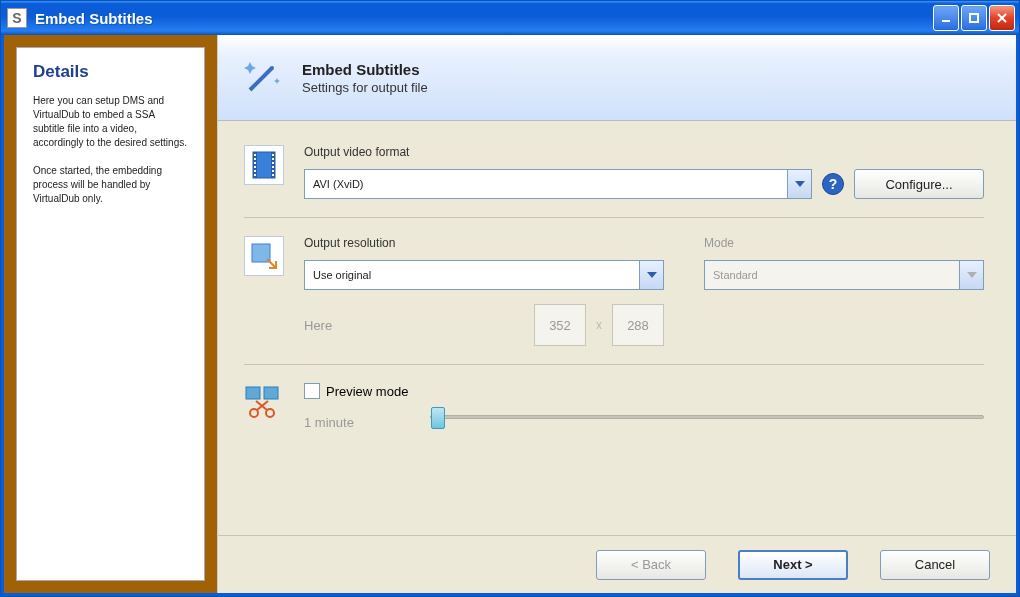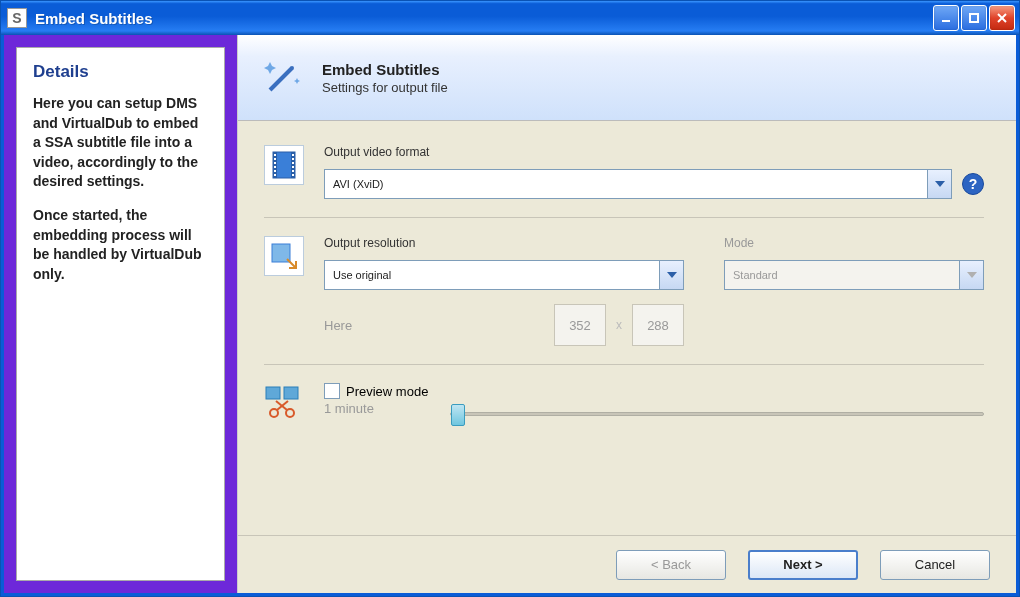--- a/index.html
+++ b/index.html
@@ -58,21 +58,21 @@
   }
   .tb-btn.close {
     background: linear-gradient(to bottom, #f69b80 0%, #e0432a 50%, #c32a11 100%);
   }
   .tb-btn svg { stroke: #fff; stroke-width: 2; fill: none; }
 
   
   .body {
     flex: 1;
     display: flex;
-    background: #6d28d9;
+    background: #a16207;
     border: 3px solid #0a5cd7;
     border-top: none;
   }
 
   
   .left-panel {
     width: 260px;
     padding: 12px;
   }
   .details-box {
@@ -83,24 +83,23 @@
     padding: 14px 16px;
   }
   .details-title {
     color: #1f3f8f;
     font-weight: bold;
     font-size: 17px;
     margin-bottom: 12px;
   }
   .details-text p {
     color: #222;
-    font-size: 14px;
+    font-size: 10px;
     line-height: 1.4;
     margin-bottom: 14px;
-    font-weight: bold;
   }
 
   
   .right-panel {
     flex: 1;
     display: flex;
     flex-direction: column;
     border-left: 1px solid #ccc;
   }
   .header-band {
@@ -226,22 +225,22 @@
     align-items: start;
   }
 
   .checkbox-row { display: flex; align-items: center; gap: 6px; }
   .checkbox {
     width: 16px; height: 16px;
     border: 1px solid #7e9db9;
     background: #fff;
   }
   .slider-wrap {
-    display: flex; align-items: flex-end; gap: 16px;
-    margin-top: 2px;
+    display: flex; align-items: flex-start; gap: 16px;
+    margin-top: 16px;
   }
   .slider-label { color: #999; font-size: 13px; width: 110px; }
   .slider {
     flex: 1; height: 4px;
     background: #c8c5b8;
     border: 1px solid #b0afa4;
     border-radius: 2px;
     position: relative;
   }
   .slider-thumb {
@@ -254,21 +253,21 @@
     border-radius: 2px;
   }
 
   .footer {
     height: 58px;
     background: #ece9d8;
     border-top: 1px solid #c8c5b8;
     display: flex;
     justify-content: flex-end;
     align-items: center;
-    gap: 22px;
+    gap: 32px;
     padding: 0 26px;
   }
   .footer .btn { min-width: 110px; }
 </style>
 </head>
 <body>
 
 <div class="window">
 
   <div class="titlebar">
@@ -349,20 +348,21 @@
             <div class="row">
               <div class="select" style="flex:1;min-width:470px">
                 <span>AVI (XviD)</span>
                 <span class="select-chevron">
                   <svg width="10" height="6" viewBox="0 0 10 6">
                       <path d="M0 0 L5 6 L10 0 Z"></path>
                     </svg>
                 </span>
               </div>
               <span class="help-icon">?</span>
+              <span class="btn" style="min-width:130px">Configure...</span>
             </div>
           </div>
         </div>
 
         <div class="section">
           <div class="sec-icon">
             <svg width="30" height="30" viewBox="0 0 30 30">
               <rect x="3" y="3" width="18" height="18" fill="#7fb8e8" stroke="#3a7fd8"></rect>
               <path d="M18 18 L27 27 M27 20 L27 27 L20 27" stroke="#d88a2a" stroke-width="2" fill="none"></path>
             </svg>
@@ -382,21 +382,21 @@
                 <div class="row" style="margin-top:14px">
                   <span class="small-label">Here</span>
                   <span style="flex:1"></span>
                   <input class="small-input" disabled="" value="352" style="">
                   <span class="x-sep">x</span>
                   <input class="small-input" disabled="" value="288" style="">
                 </div>
               </div>
               <div>
                 <div class="sec-label disabled">Mode</div>
-                <div class="select disabled" style="width:260px">
+                <div class="select disabled" style="width:280px">
                   <span>Standard</span>
                   <span class="select-chevron">
                     <svg width="10" height="6" viewBox="0 0 10 6">
                         <path d="M0 0 L5 6 L10 0 Z"></path>
                       </svg>
                   </span>
                 </div>
               </div>
             </div>
           </div>

